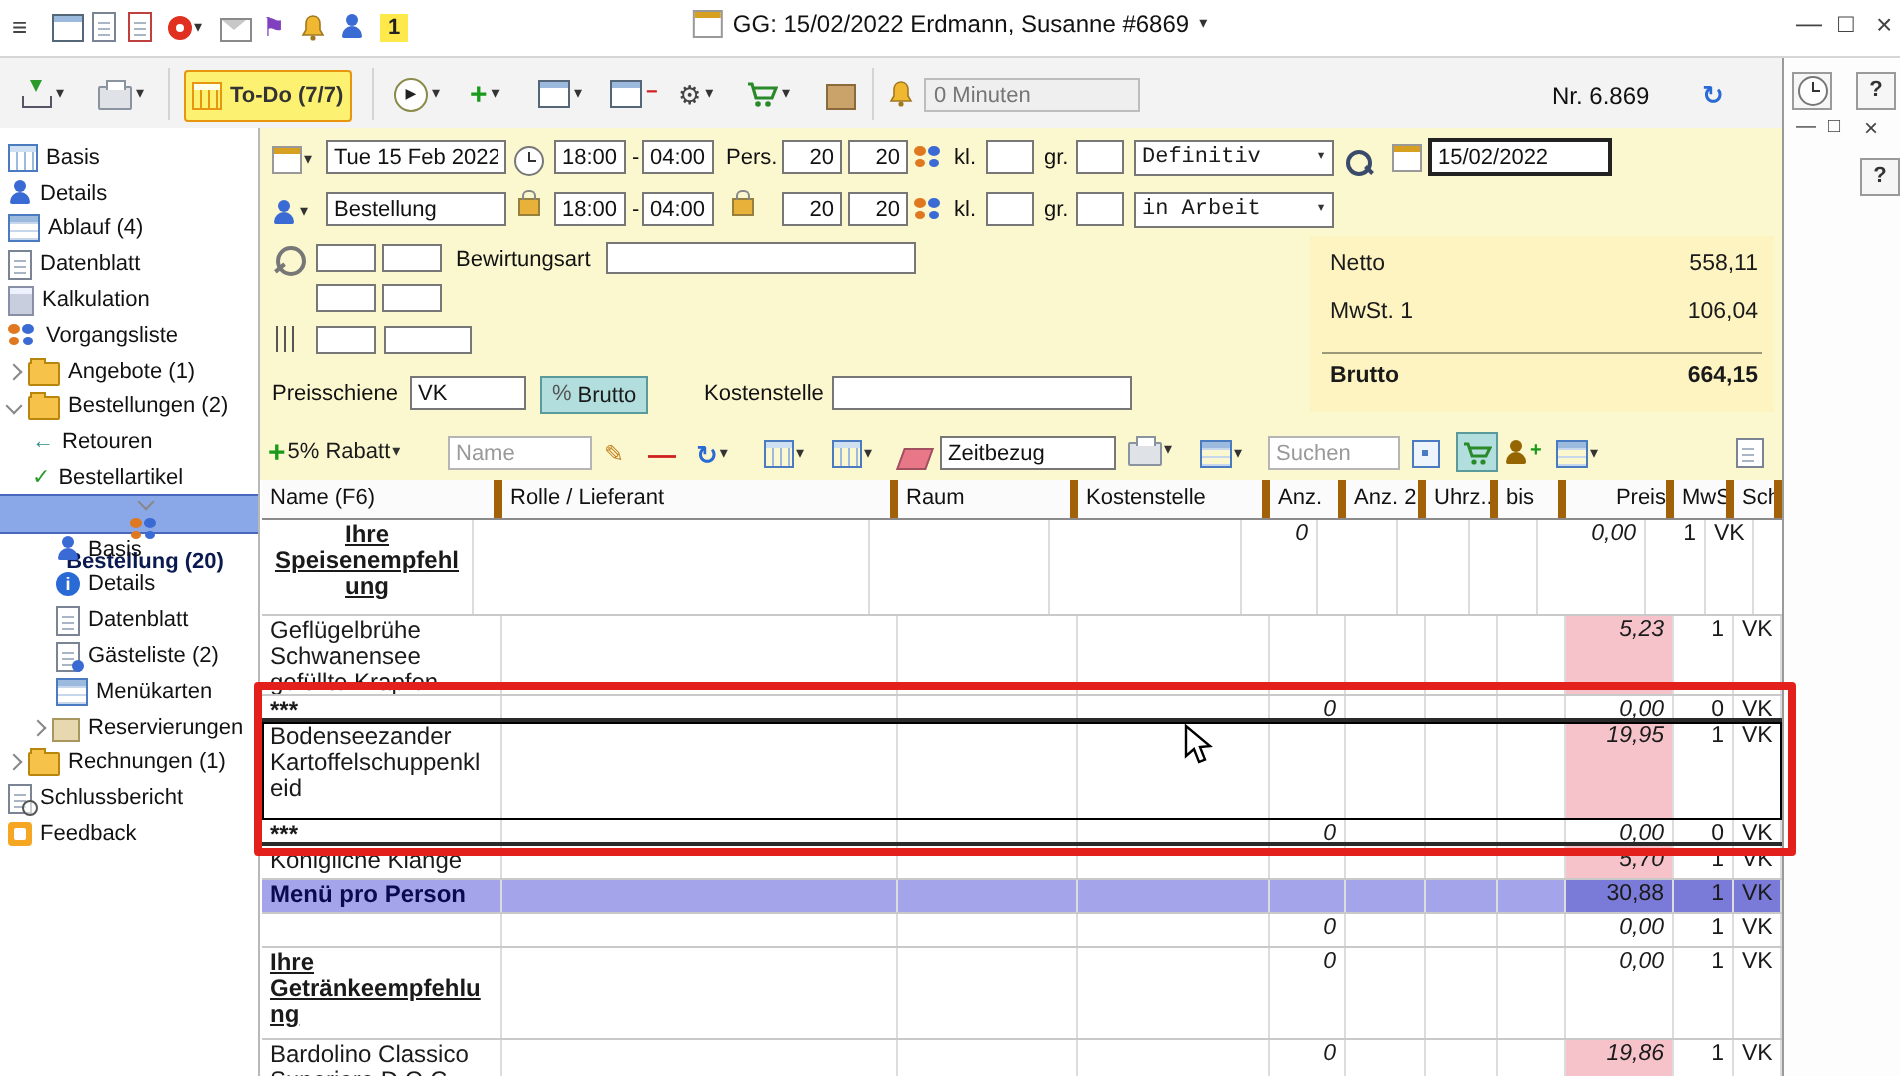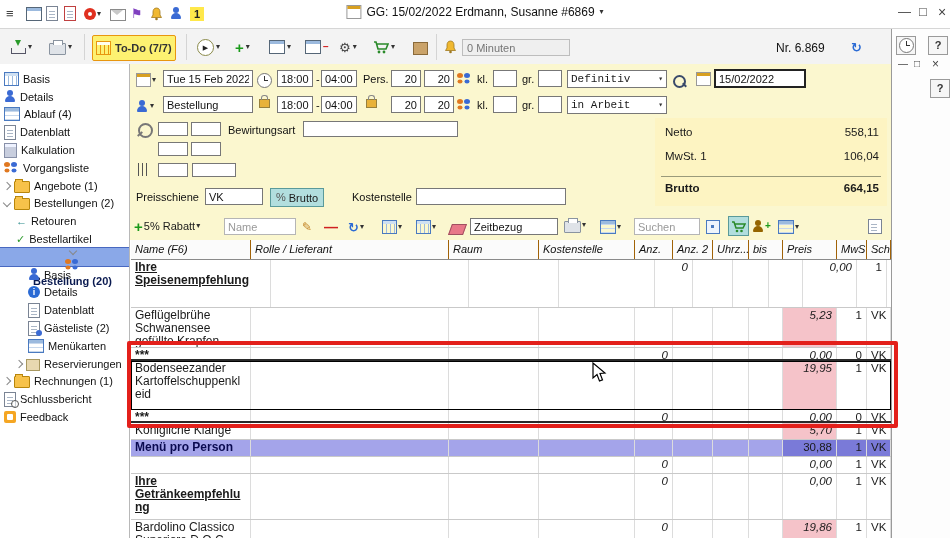--- a/index.html
+++ b/index.html
@@ -106,21 +106,21 @@
   .chev.expanded{transform:rotate(45deg);}
   .sic{flex:none;}
   .txtic{font-size:11px;font-weight:bold;line-height:1;}
   
   .formarea{position:absolute;left:130px;top:64px;width:761px;height:176px;background:#fbf7cf;box-sizing:border-box;}
   .totals{position:absolute;left:655px;top:118px;width:232px;height:88px;background:#fdf4c2;}
   .totrow{position:absolute;left:10px;right:8px;display:flex;justify-content:space-between;font-size:11.5px;}
   .totline{position:absolute;left:6px;right:6px;top:58px;height:1px;background:#9a9a7a;}
   
   .thead{position:absolute;left:131px;top:240px;width:760px;height:20px;background:#fbfbfb;border-bottom:1px solid #8a8a8a;display:flex;box-sizing:border-box;}
-  .hc{font-size:11px;color:#111;padding:3px 0 0 4px;border-right:1px solid #a16207;box-sizing:border-box;flex:none;overflow:hidden;white-space:nowrap;font-style:italic;}
+  .hc{font-size:11px;color:#111;padding:3px 0 0 4px;border-right:4px solid #a16207;box-sizing:border-box;flex:none;overflow:hidden;white-space:nowrap;}
   .tbody{position:absolute;left:131px;top:260px;width:760px;height:278px;overflow:hidden;background:#fff;}
   .trow{display:flex;position:relative;box-sizing:border-box;border-bottom:1px solid #c9c9c9;}
   .trow.sep{border-bottom:2px solid #2a2a2a;}
   .trow.cur{outline:1.5px solid #000;outline-offset:-1.5px;z-index:2;}
   .c{flex:none;box-sizing:border-box;border-right:1px solid #dcdcdc;padding:1px 4px;overflow:hidden;font-size:11.5px;}
   .c.nm{font-size:12px;line-height:13px;overflow-wrap:anywhere;}
   .c.num{text-align:right;font-style:italic;}
   .c.mw{text-align:right;}
   .c.pink{background:#f5c3c9;}
   .headnm{font-weight:bold;text-decoration:underline;}
@@ -486,27 +486,27 @@
 
   <div class="thead" id="thead">
       <div class="hc" style="width: 120px;">Name (F6)</div>
       <div class="hc" style="width: 198px;">Rolle / Lieferant</div>
       <div class="hc" style="width: 90px;">Raum</div>
       <div class="hc" style="width: 96px;">Kostenstelle</div>
       <div class="hc" style="width: 38px;">Anz.</div>
       <div class="hc" style="width: 40px;">Anz. 2</div>
       <div class="hc" style="width: 36px;">Uhrz...</div>
       <div class="hc" style="width: 34px;">bis</div>
-      <div class="hc" style="width: 54px;">Preis</div>
+      <div class="hc" style="width: 54px; text-align: right;">Preis</div>
       <div class="hc" style="width: 30px;">MwSt.</div>
       <div class="hc" style="width: 24px;">Sch</div>
     </div>
   <div class="tbody" id="tbody">
       <div class="trow" style="height: 48px;">
-        <div class="c nm" style="width: 140px;"><span class="headnm">Ihre Speisenempfehlung</span></div>
+        <div class="c nm" style="width: 106px; text-align: center;"><span class="headnm">Ihre Speisenempfehlung</span></div>
         <div class="c " style="width: 198px;"></div>
         <div class="c " style="width: 90px;"></div>
         <div class="c " style="width: 96px;"></div>
         <div class="c num" style="width: 38px;">0</div>
         <div class="c " style="width: 40px;"></div>
         <div class="c " style="width: 36px;"></div>
         <div class="c " style="width: 34px;"></div>
         <div class="c num preis" style="width: 54px;">0,00</div>
         <div class="c mw" style="width: 30px;">1</div>
         <div class="c schc" style="width: 24px;">VK</div>

